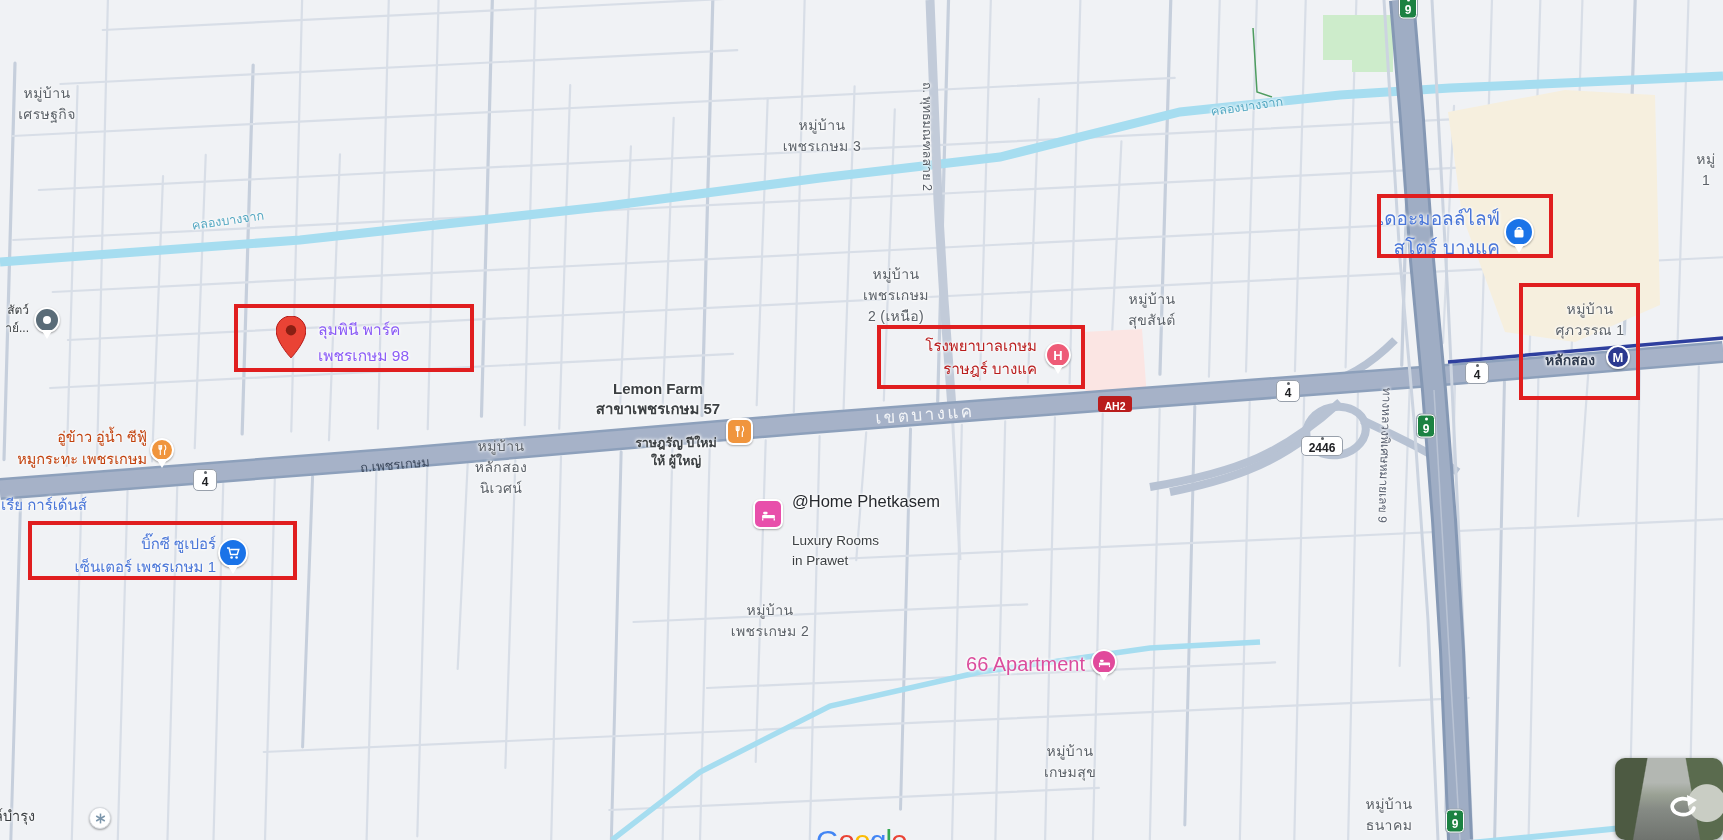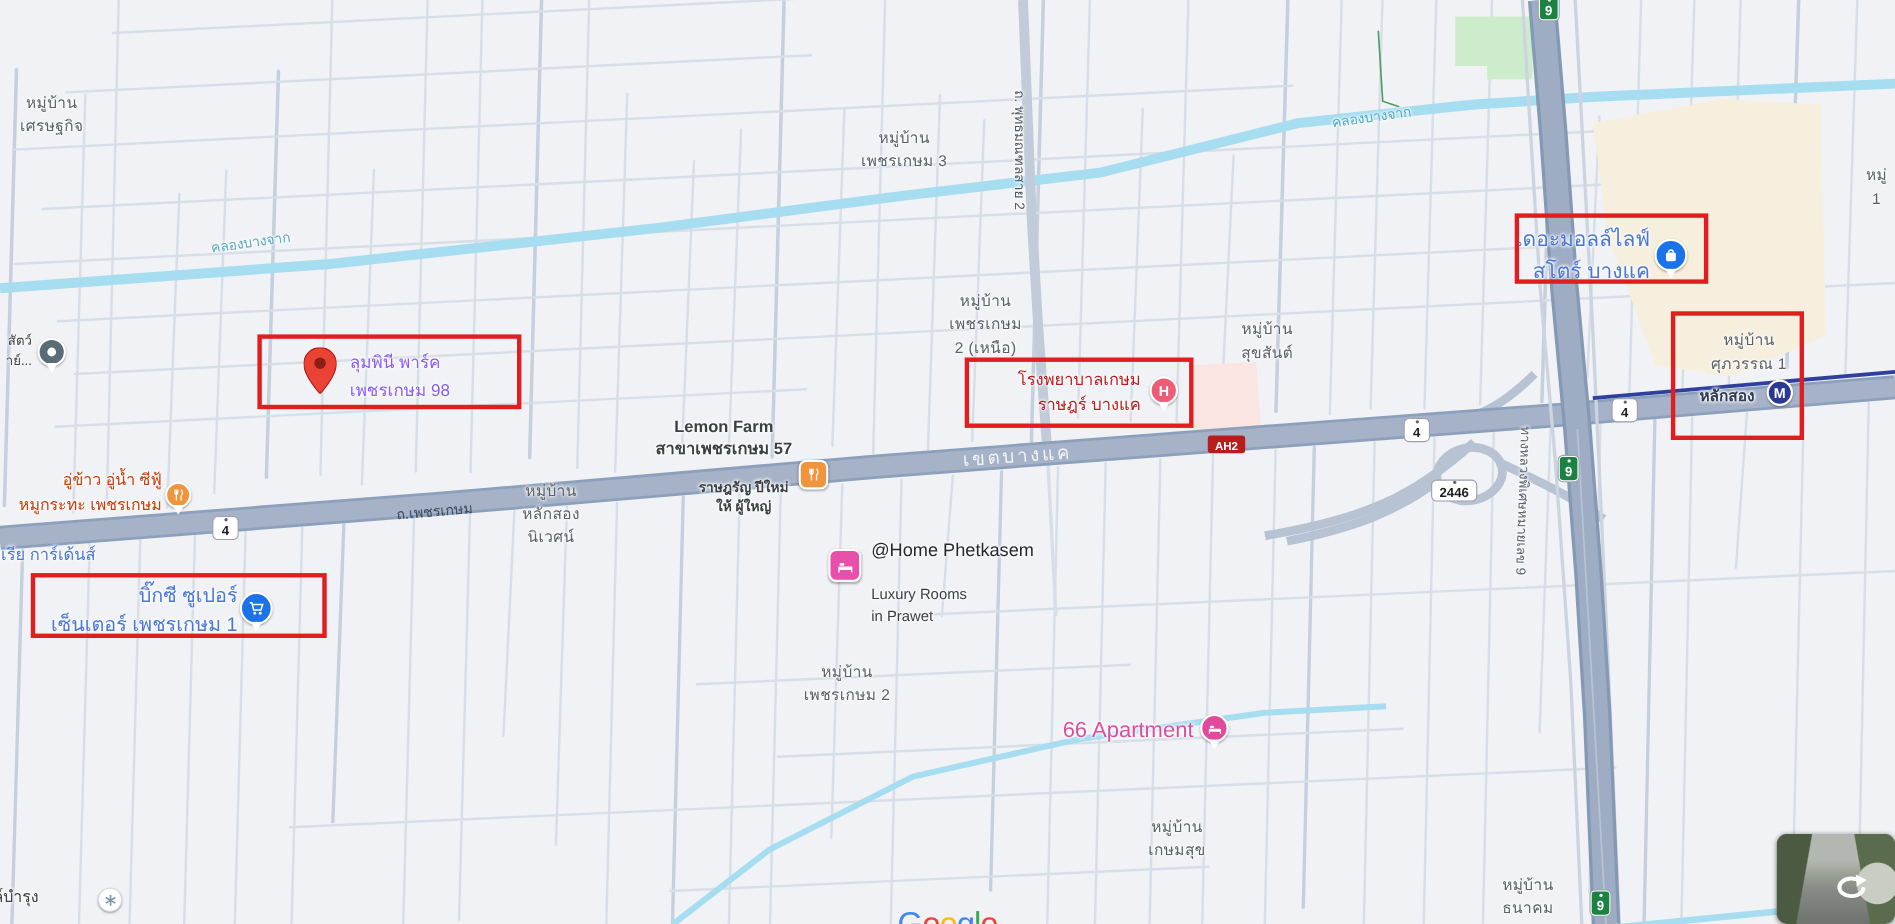--- a/index.html
+++ b/index.html
@@ -207,21 +207,21 @@
   <div class="lbl center loc" style="left:1389px;top:815px;">หมู่บ้าน
 ธนาคม</div>
   <div class="lbl center loc" style="left:1706px;top:170px;">หมู่ 1</div>
 
   <div class="lbl left poi-darkred" style="left:318px;top:343px;font-size:15.5px;line-height:1.65;">ลุมพินี พาร์ค
 เพชรเกษม 98</div>
   <div class="lbl right poi-pinkred" style="left:1037px;top:357px;font-size:15px;line-height:1.55;">โรงพยาบาลเกษม
 ราษฎร์ บางแค</div>
   <div class="lbl right poi-blue" style="left:1500px;top:233px;font-size:19px;">เดอะมอลล์ไลฟ์
 สโตร์ บางแค</div>
-  <div class="lbl right poi-blue" style="left:216px;top:555px;font-size:18px;">บิ๊กซี ซูเปอร์
+  <div class="lbl right poi-blue" style="left:216px;top:555px;font-size:15px;">บิ๊กซี ซูเปอร์
 เซ็นเตอร์ เพชรเกษม 1</div>
   <div class="lbl center poi-dark" style="left:658px;top:399px;font-size:15px;font-weight:bold;line-height:1.35;">Lemon Farm
 สาขาเพชรเกษม 57</div>
   <div class="lbl center poi-dark" style="left:676px;top:452px;font-size:12.5px;font-weight:bold;line-height:1.45;">ราษฎรัญ ปีใหม่
 ให้ ผู้ใหญ่</div>
   <div class="lbl left poi-dark" style="left:792px;top:501px;font-size:16.5px;color:#26292e;">@Home Phetkasem</div>
   <div class="lbl left poi-dark" style="left:792px;top:525px;font-size:13.5px;margin-top:26px;">Luxury Rooms
 in Prawet</div>
   <div class="lbl right poi-magenta" style="left:1085px;top:664px;font-size:20px;">66 Apartment</div>
   <div class="lbl right poi-orange" style="left:147px;top:449px;font-size:14.5px;">อู่ข้าว อู่น้ำ ซีฟู้

